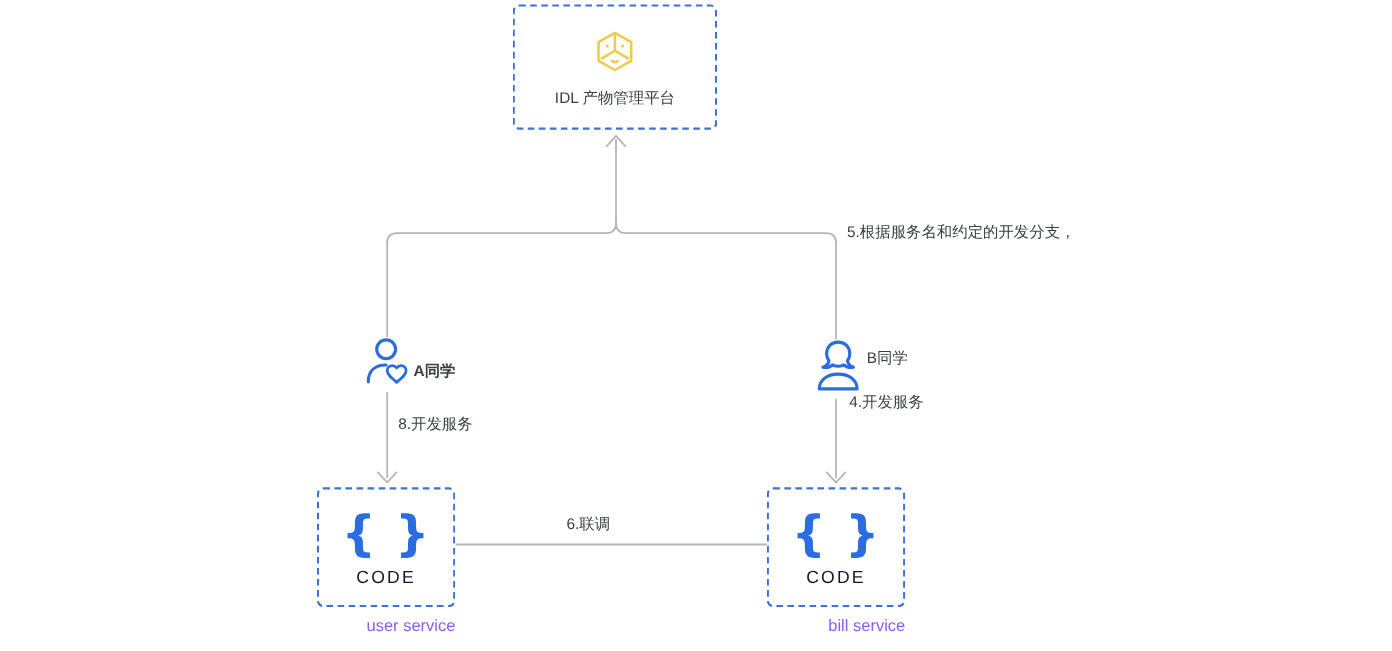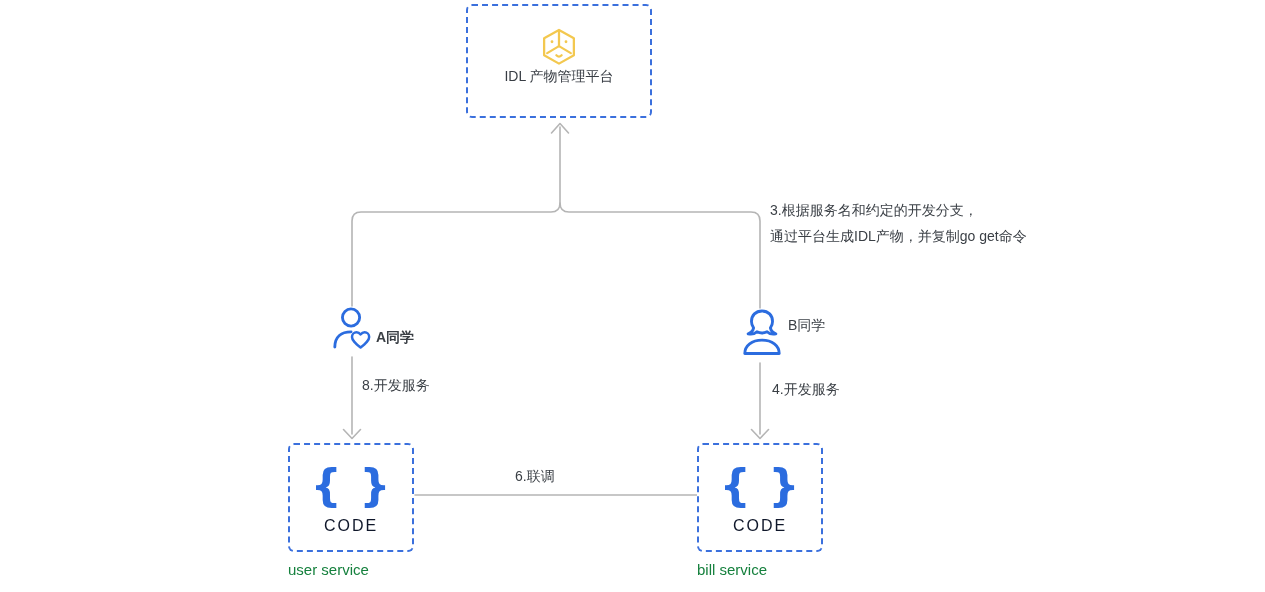--- a/index.html
+++ b/index.html
@@ -6,29 +6,29 @@
   .canvas{
     position:relative;width:1265px;height:592px;background:#ffffff;overflow:hidden;
     font-family:"Liberation Sans","DejaVu Sans",sans-serif;color:#3a3f45;
   }
   .connectors{position:absolute;left:0;top:0;z-index:0;}
   .node{
     position:absolute;box-sizing:border-box;border:2px dashed #3b70dd;border-radius:6px;
     background:#ffffff;display:flex;flex-direction:column;align-items:center;z-index:1;
   }
   .platform-node{justify-content:flex-start;padding-top:20px;}
-  .platform-node .node-label{font-size:14px;color:#383d44;white-space:nowrap;}
+  .platform-node .node-label{margin-top:13px;font-size:14px;color:#383d44;white-space:nowrap;}
   .code-node{justify-content:center;padding-top:2px;}
   .braces{
     font-family:"DejaVu Sans",sans-serif;font-size:44px;font-weight:600;color:#2b6cdf;
     line-height:1;letter-spacing:1px;margin-top:2px;
   }
   .code-word{font-size:16px;letter-spacing:2px;color:#0f172a;margin-top:9px;}
   .lbl{position:absolute;font-size:14px;color:#3a3f45;white-space:nowrap;z-index:2;line-height:26px;}
-  .svc-name{position:absolute;font-size:15px;color:#15803d;text-align:left;width:126px;z-index:2;}
+  .svc-name{position:absolute;font-size:15px;color:#8b5cf6;text-align:right;width:126px;z-index:2;}
   .actor{position:absolute;z-index:2;line-height:0;}
 </style>
 </head>
 <body>
 
 <div class="canvas">
 
   <svg class="connectors" width="1265" height="592" viewBox="0 0 1265 592">
     <g stroke="#b5b5b5" stroke-width="1.6" fill="none" stroke-linecap="round" stroke-linejoin="round">
       <path d="M352,306 L352,221 Q352,212 361,212 L551,212 Q560,212 560,203 L560,127"></path>
@@ -77,19 +77,18 @@
     <div class="code-word">CODE</div>
   </div>
   <div class="svc-name" style="left:288px;top:561px;">user service</div>
 
   <div class="node code-node" style="left:697px;top:443px;width:126px;height:109px;">
     <div class="braces">{ }</div>
     <div class="code-word">CODE</div>
   </div>
   <div class="svc-name" style="left:697px;top:561px;">bill service</div>
 
-  <div class="lbl" style="left:770px;top:197px;">3.根据服务名和约定的开发分支，</div>
-  <div class="lbl" style="left:770px;top:223px;">通过平台生成IDL产物，并复制go get命令</div>
+  <div class="lbl" style="left:770px;top:197px;">5.根据服务名和约定的开发分支，</div>
   <div class="lbl" style="left:362px;top:372px;">8.开发服务</div>
-  <div class="lbl" style="left:772px;top:376px;">4.开发服务</div>
+  <div class="lbl" style="left:772px;top:352px;">4.开发服务</div>
   <div class="lbl" style="left:515px;top:463px;">6.联调</div>
 
 </div>
 
 </body></html>

